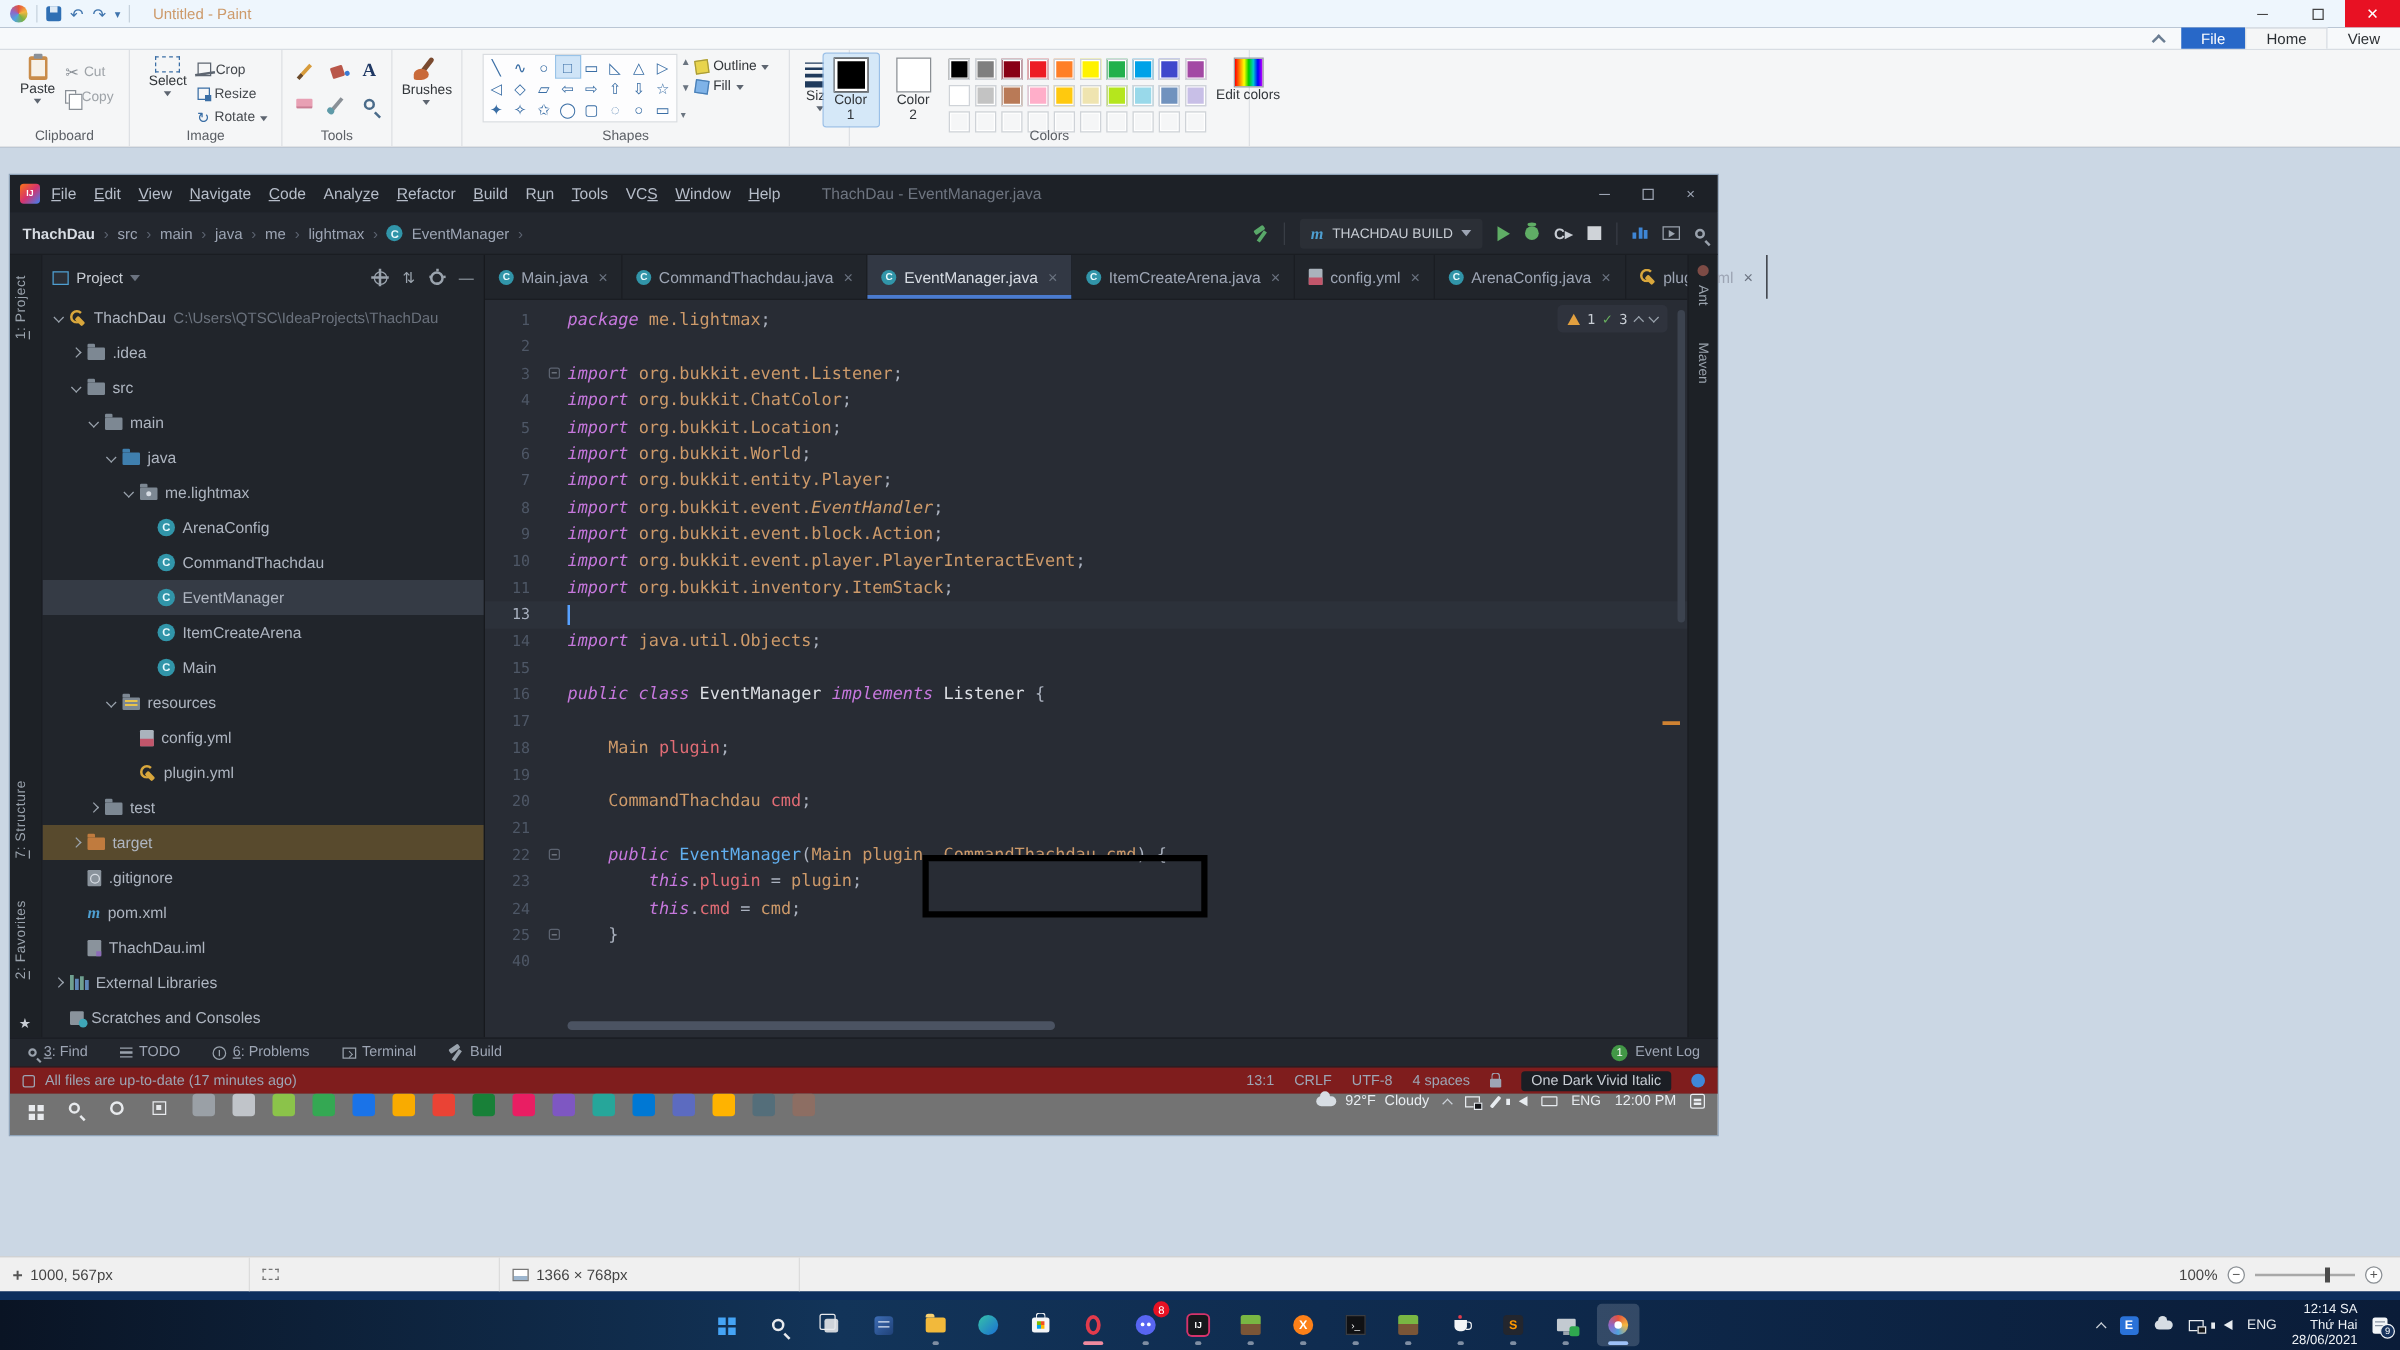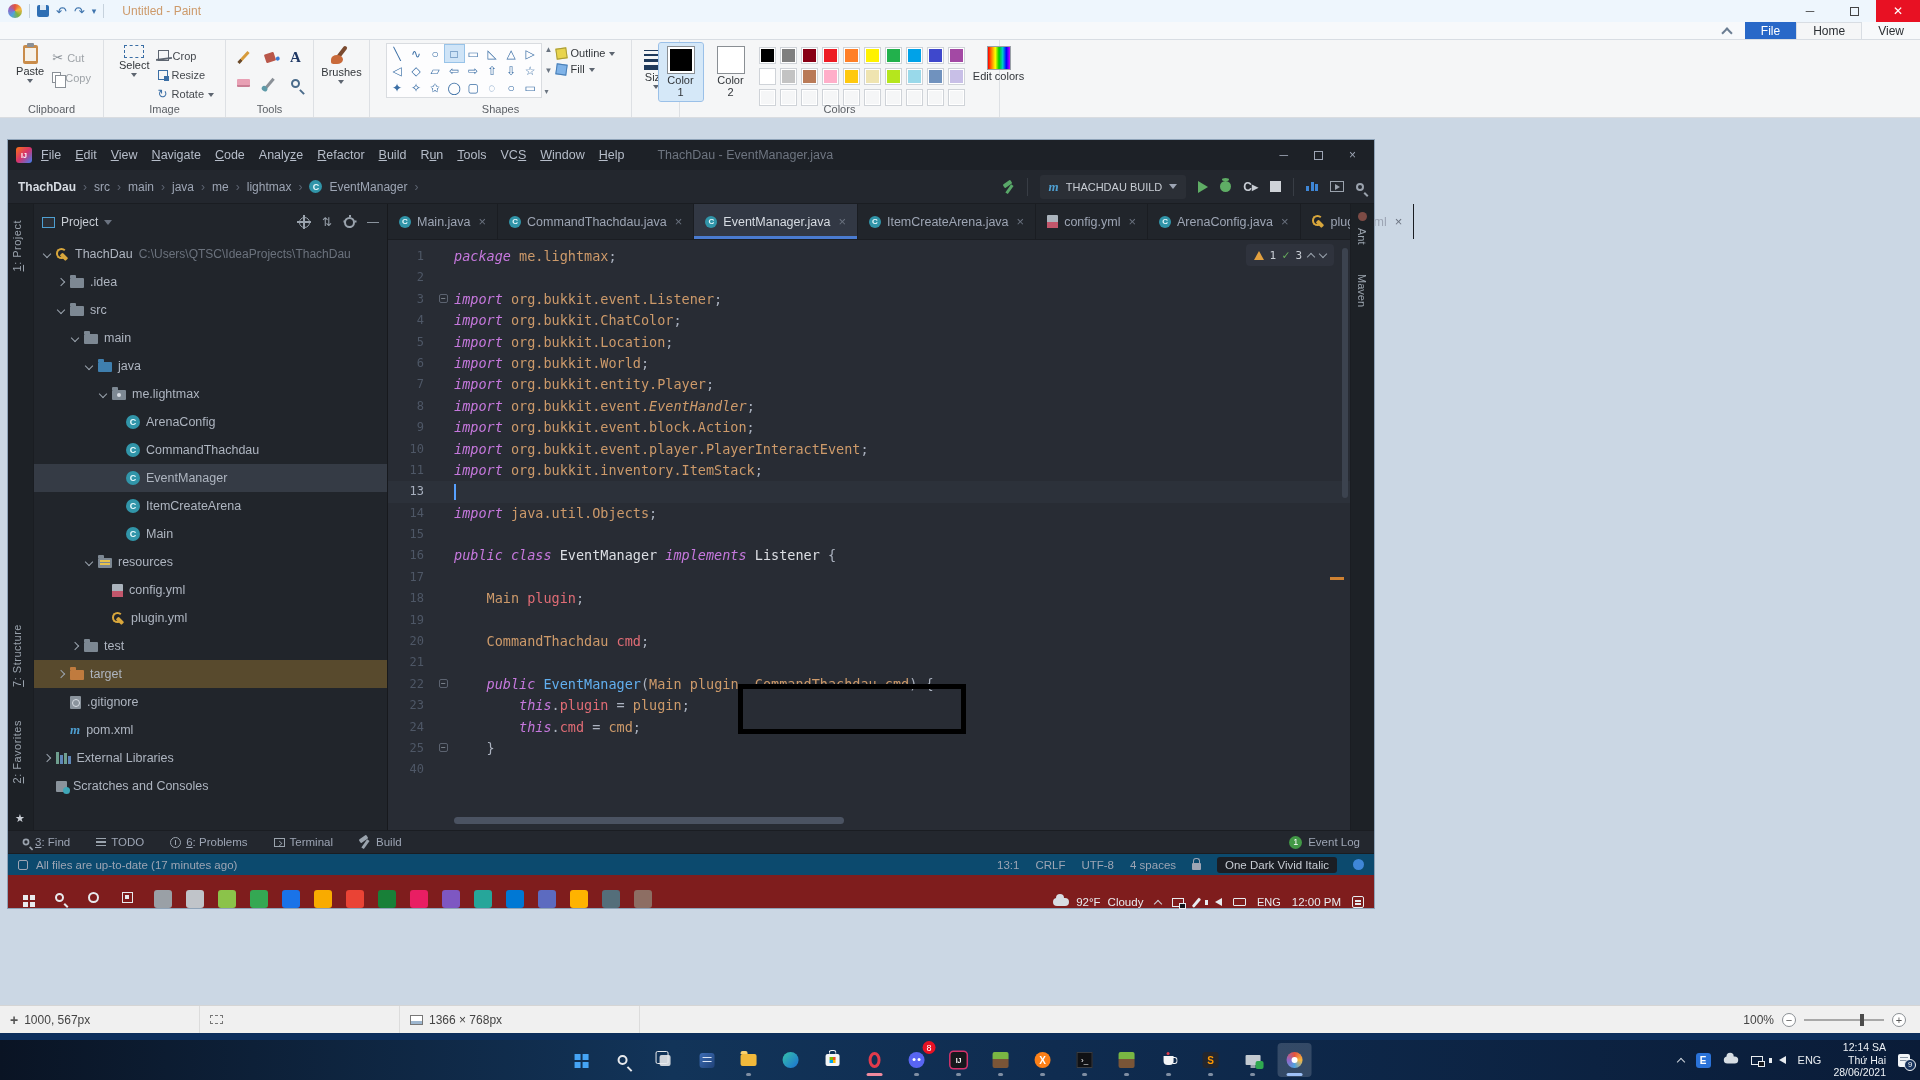--- a/index.html
+++ b/index.html
@@ -201,29 +201,29 @@
   .btool{display:flex;align-items:center;gap:5px}
   .ic-bars{width:10px;height:8px;border-top:1.5px solid #9aa3ad;border-bottom:1.5px solid #9aa3ad;position:relative}
   .ic-bars::after{content:"";position:absolute;left:0;top:2.2px;width:10px;height:1.5px;background:#9aa3ad}
   .ic-prob{width:11px;height:11px;border:1.5px solid #9aa3ad;border-radius:50%;display:flex;align-items:center;justify-content:center}
   .ic-prob i{display:block;width:1.5px;height:5px;background:#9aa3ad}
   .ic-term{width:11px;height:9px;border:1.5px solid #9aa3ad}
   .ic-term::after{content:"";position:absolute;left:2px;top:2px;width:4px;height:4px;border-right:1.5px solid #9aa3ad;border-bottom:1.5px solid #9aa3ad;transform:rotate(-45deg) scale(.8)}
   .ic-hammer.grey::before,.ic-hammer.grey::after{background:#9aa3ad}
   .evlog{margin-left:auto;display:flex;align-items:center;gap:6px}
   .evbadge{width:13px;height:13px;border-radius:50%;background:#429846;color:#fff;font-size:9px;display:flex;align-items:center;justify-content:center}
-  .ide-status{position:absolute;left:0;top:713px;width:100%;height:22px;background:#0c4a6e;border-top:1px solid #1a1d22;display:flex;align-items:center;padding:0 10px;font-size:11.5px;color:#9da5b4}
+  .ide-status{position:absolute;left:0;top:713px;width:100%;height:22px;background:#7f1d1d;border-top:1px solid #1a1d22;display:flex;align-items:center;padding:0 10px;font-size:11.5px;color:#9da5b4}
   .st-ic{width:10px;height:10px;border:1.5px solid #9da5b4;border-radius:2px;margin-right:8px}
   .st-right{margin-left:auto;display:flex;align-items:center;gap:16px}
   .ic-lock{width:9px;height:7px;background:#9da5b4;border-radius:1px;margin-top:4px}
   .ic-lock::before{content:"";position:absolute;left:1px;top:-5px;width:5px;height:5px;border:1.5px solid #9da5b4;border-bottom:none;border-radius:3px 3px 0 0}
   .scheme{background:#1b1e24;border-radius:3px;padding:2px 8px;color:#c8cdd4}
   .bluedot{width:11px;height:11px;border-radius:50%;background:#3f87d8}
   
-  .itb{position:absolute;left:0;top:735px;width:1366px;height:33px;background:#7f1d1d;display:flex;align-items:flex-end;padding:0 6px;gap:12px}
+  .itb{position:absolute;left:0;top:735px;width:1366px;height:33px;background:#737373;display:flex;align-items:flex-start;padding:0 6px;gap:12px}
   .itb .slot{width:22px;height:22px;display:flex;align-items:center;justify-content:center}
   .w10grid{width:5px;height:5px;background:#e8eaed;box-shadow:7px 0 #e8eaed,0 7px #e8eaed,7px 7px #e8eaed}
   .w10search{width:9px;height:9px;border:2px solid #e8eaed;border-radius:50%}
   .w10search::after{content:"";position:absolute;left:8px;top:8px;width:2px;height:5px;background:#e8eaed;transform:rotate(-45deg)}
   .w10ring{width:11px;height:11px;border:2px solid #e8eaed;border-radius:50%}
   .w10tv{width:11px;height:11px;border:1.5px solid #e8eaed}
   .w10tv::after{content:"";position:absolute;left:2px;top:2px;width:4px;height:4px;background:#e8eaed}
   .chip{width:18px;height:18px;border-radius:3px}
   .weather{margin-left:auto;display:flex;align-items:center;gap:7px;color:#e8ecf0;font-size:11.5px}
   .cloud{width:16px;height:8px;background:#d7dde3;border-radius:8px}
@@ -714,20 +714,25 @@
               <div class="trow" style="padding-left: 24px;">
                 <span class="chev none"></span>
                 <span class="ic ic-page git"></span>
                 <span>.gitignore</span>
               </div>
               <div class="trow" style="padding-left: 24px;">
                 <span class="chev none"></span>
                 <span class="mvn">m</span>
                 <span>pom.xml</span>
               </div>
+              <div class="trow" style="padding-left: 24px;">
+                <span class="chev none"></span>
+                <span class="ic ic-page iml"></span>
+                <span>ThachDau.iml</span>
+              </div>
               <div class="trow" style="padding-left: 10px;">
                 <span class="chev r"></span>
                 <span class="ic ic-libs">
                   <i></i>
                   <i></i>
                   <i></i>
                   <i></i>
                 </span>
                 <span>External Libraries</span>
               </div>

